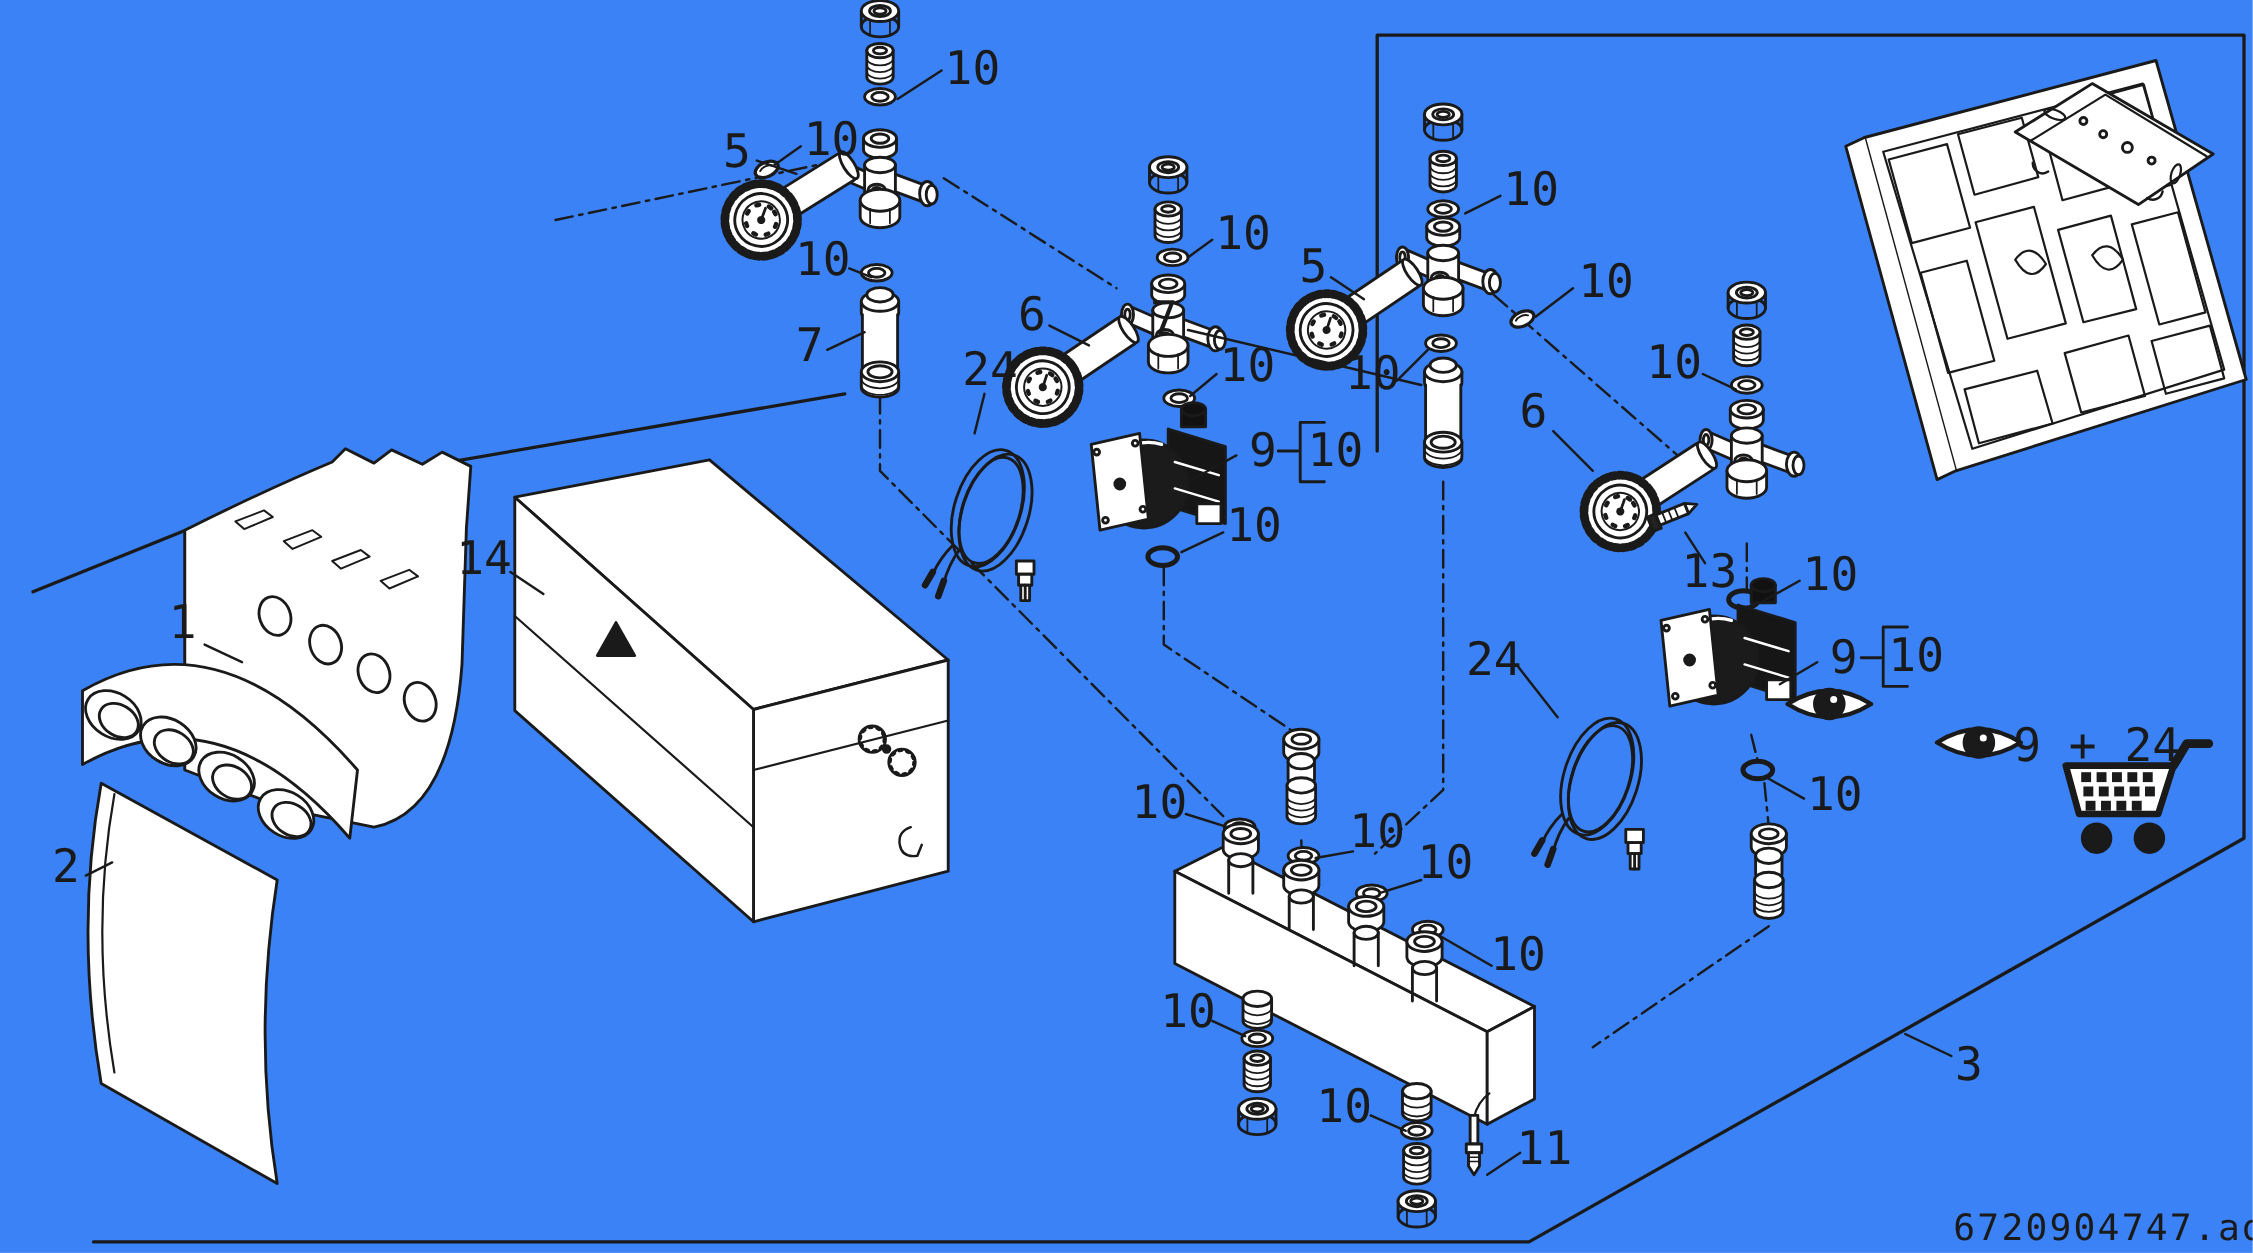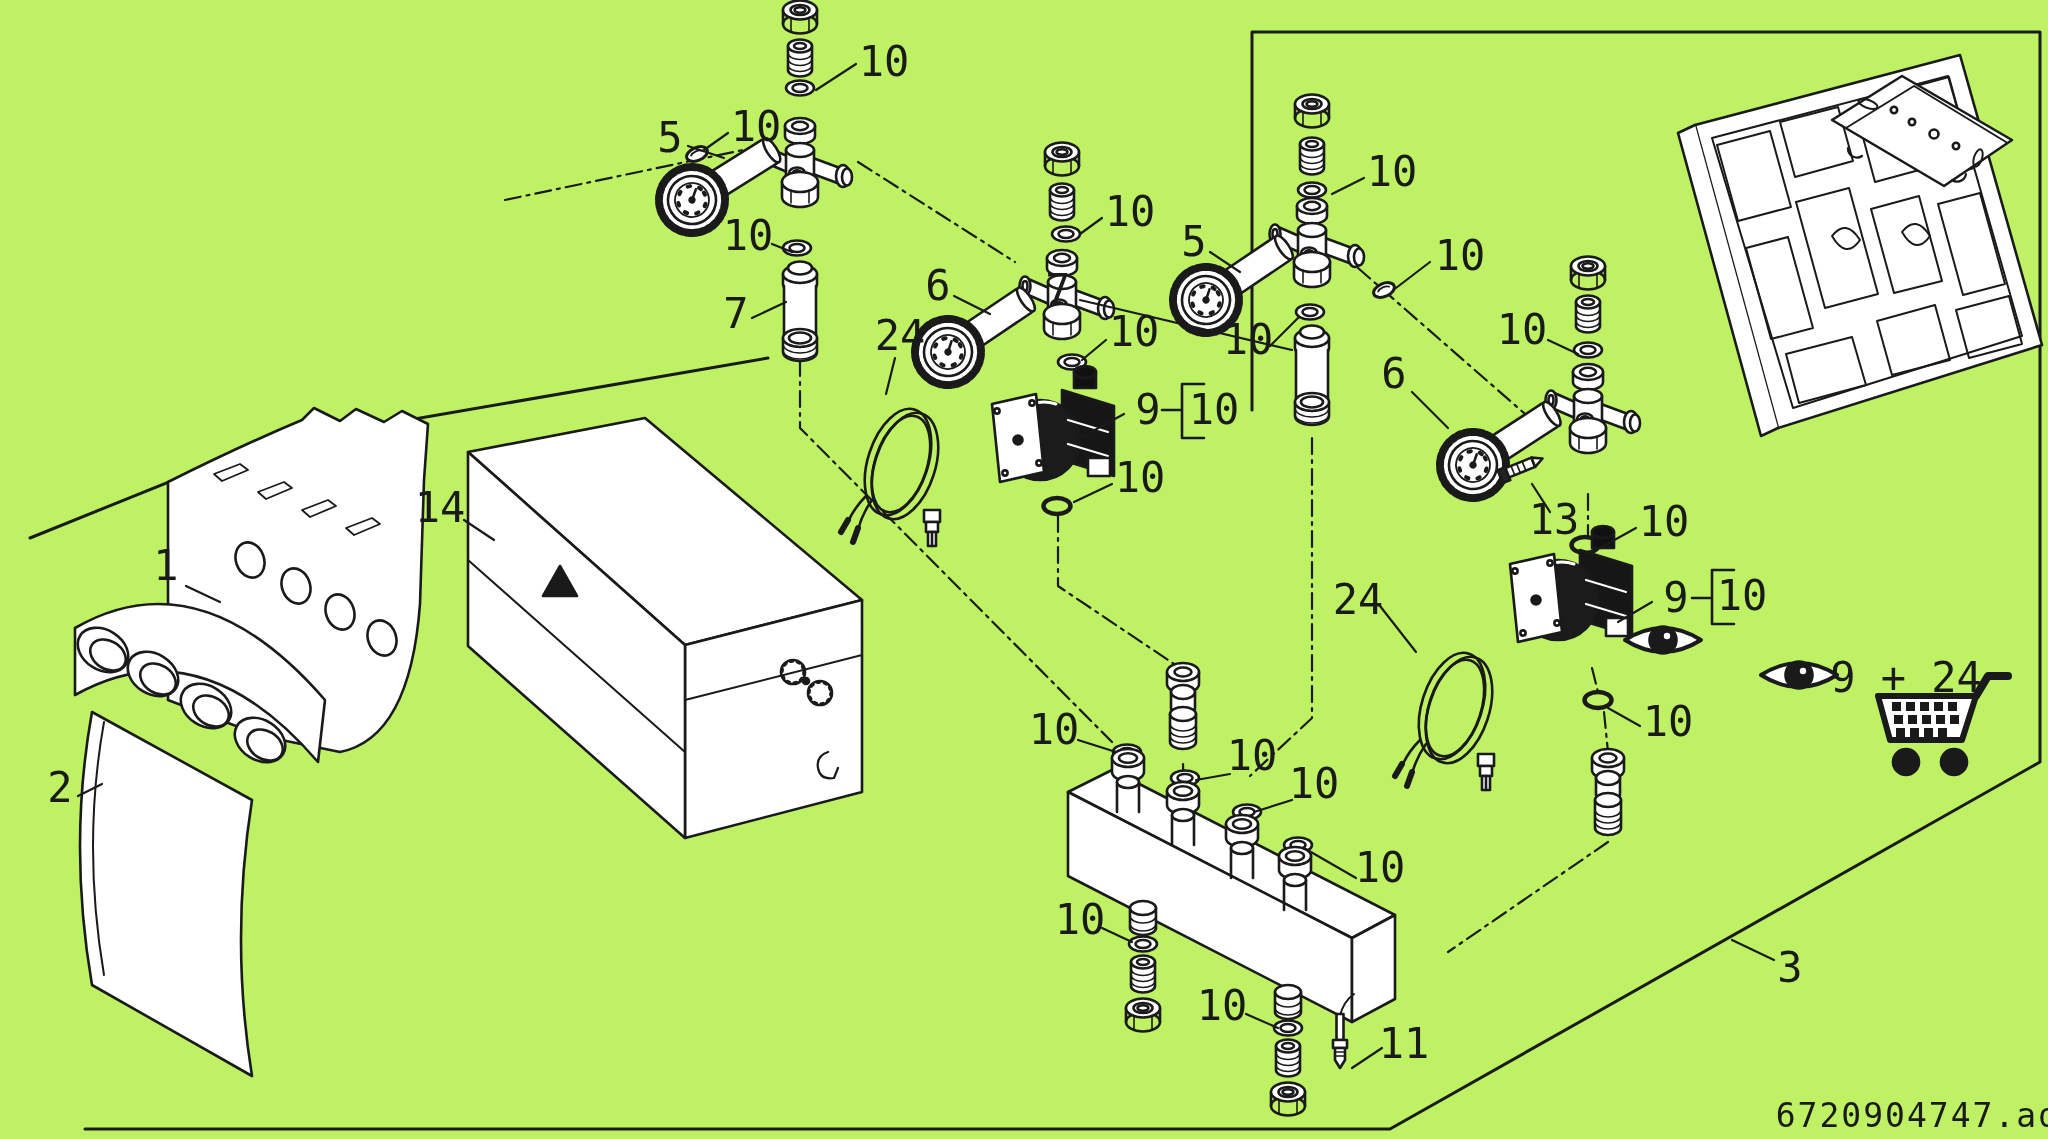--- a/index.html
+++ b/index.html
@@ -1,16 +1,16 @@
 <!DOCTYPE html>
 <html><head>
 <meta charset="utf-8">
 <style>
   html,body{margin:0;padding:0;background:#fff;}
-  .stage{position:relative;width:2048px;height:1139px;background:#bef264;overflow:hidden;
+  .stage{position:relative;width:2048px;height:1139px;background:#3b82f6;overflow:hidden;
          font-family:"DejaVu Sans Mono", monospace;}
   .stage svg{position:absolute;left:0;top:0;}
   .docnum{position:absolute;right:-12px;bottom:4px;font-size:33px;letter-spacing:2px;color:#1a1a1a;
           white-space:nowrap;}
   text.callout{font-family:"DejaVu Sans Mono", monospace;font-size:42px;fill:#1a1a1a;text-anchor:middle;}
 </style>
 </head>
 <body>
 
 <div class="stage">

